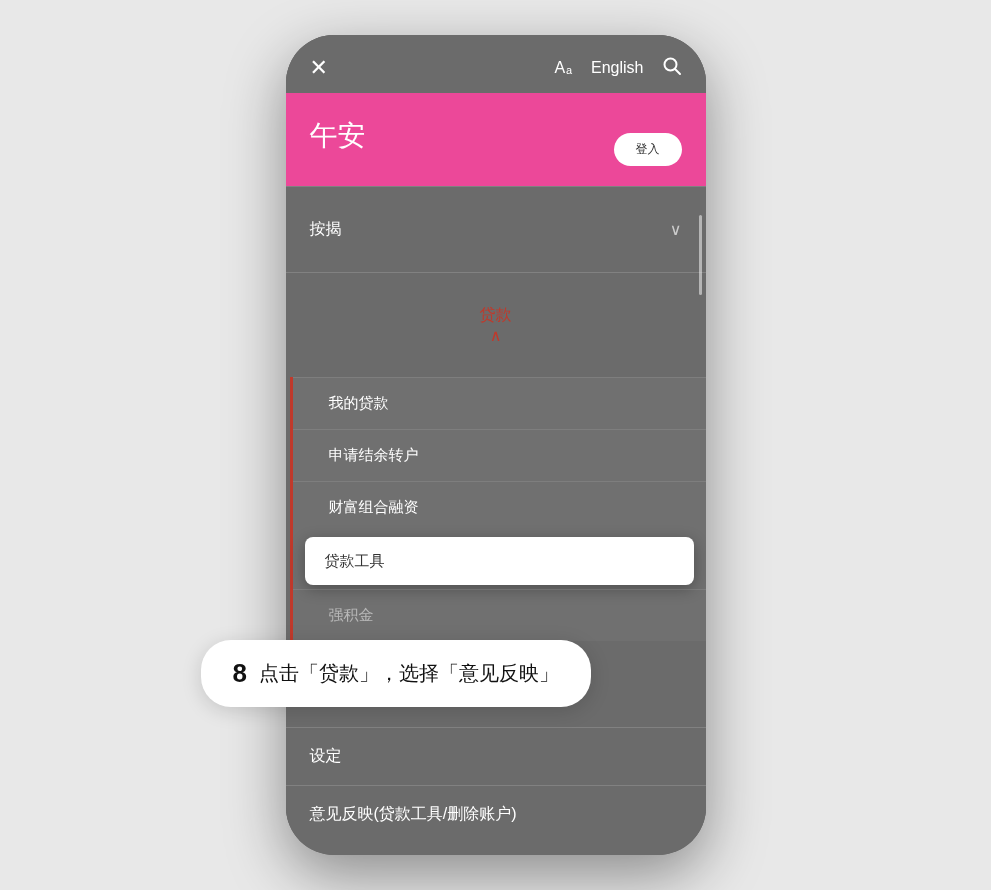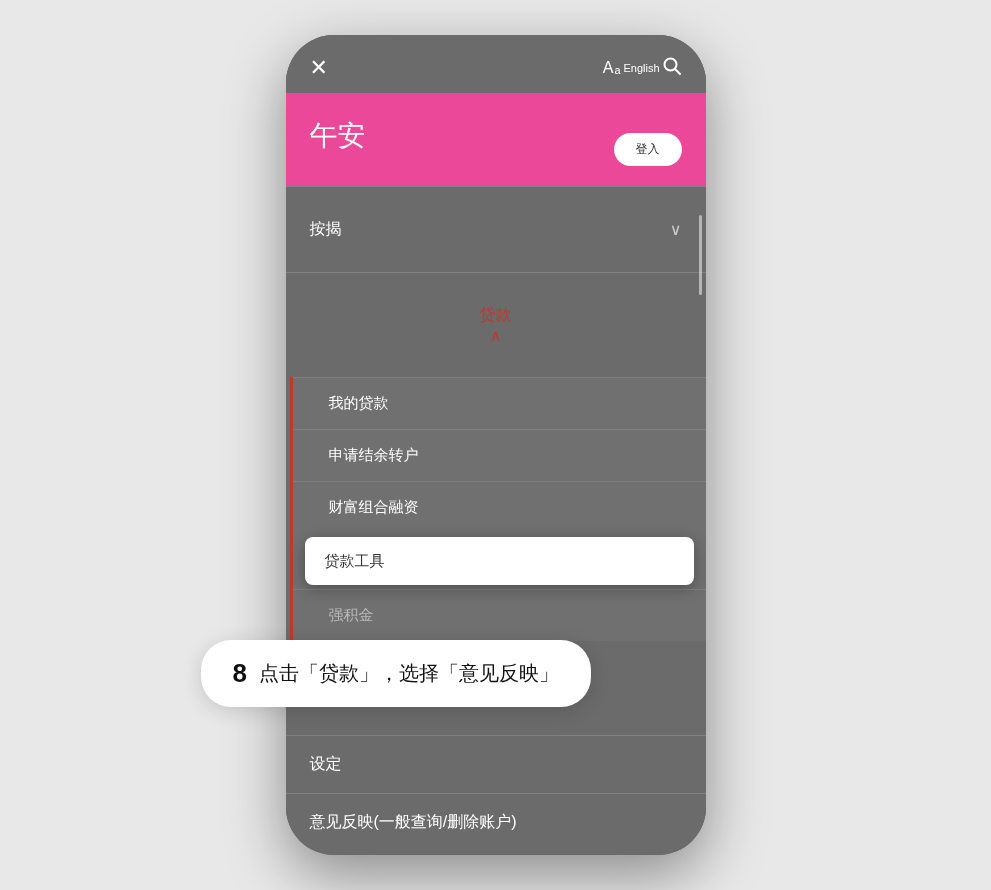--- a/index.html
+++ b/index.html
@@ -57,33 +57,33 @@
     .close-btn {
       color: #fff;
       font-size: 22px;
       cursor: pointer;
       font-weight: 300;
     }
 
     .top-right {
       display: flex;
       align-items: center;
-      gap: 2px;
+      gap: 18px;
       margin-left: 32px;
     }
 
     .font-size-icon {
       color: #fff;
       font-size: 16px;
       letter-spacing: 1px;
     }
 
     .language-label {
       color: #fff;
-      font-size: 11px;
+      font-size: 16px;
     }
 
     .search-icon {
       color: #fff;
       font-size: 18px;
     }
 
     
     .greeting-row {
       display: flex;
@@ -170,21 +170,21 @@
     }
 
     .submenu-item.dimmed {
       color: rgba(255,255,255,0.5);
     }
 
     
     .bottom-section {
       background: #6b6b6b;
       position: absolute;
-      bottom: 4px;
+      bottom: 12px;
       left: 0;
       right: 0;
     }
 
     .bottom-menu-item {
       display: flex;
       align-items: center;
       padding: 18px 24px;
       border-top: 1px solid rgba(255,255,255,0.15);
       cursor: pointer;
@@ -289,21 +289,21 @@
 
       </div>
 
       <div class="scrollbar"></div>
 
       <div class="bottom-section">
         <div class="bottom-menu-item">
           <span>设定</span>
         </div>
         <div class="bottom-menu-item">
-          <span>意见反映(一般查询/删除账户)</span>
+          <span>意见反映(贷款工具/删除账户)</span>
         </div>
       </div>
 
     </div>
   </div>
 
   <div class="step-tooltip">
     <span class="step-number">8</span>
     <span class="step-text">点击「贷款」，选择「意见反映」</span>
   </div>

